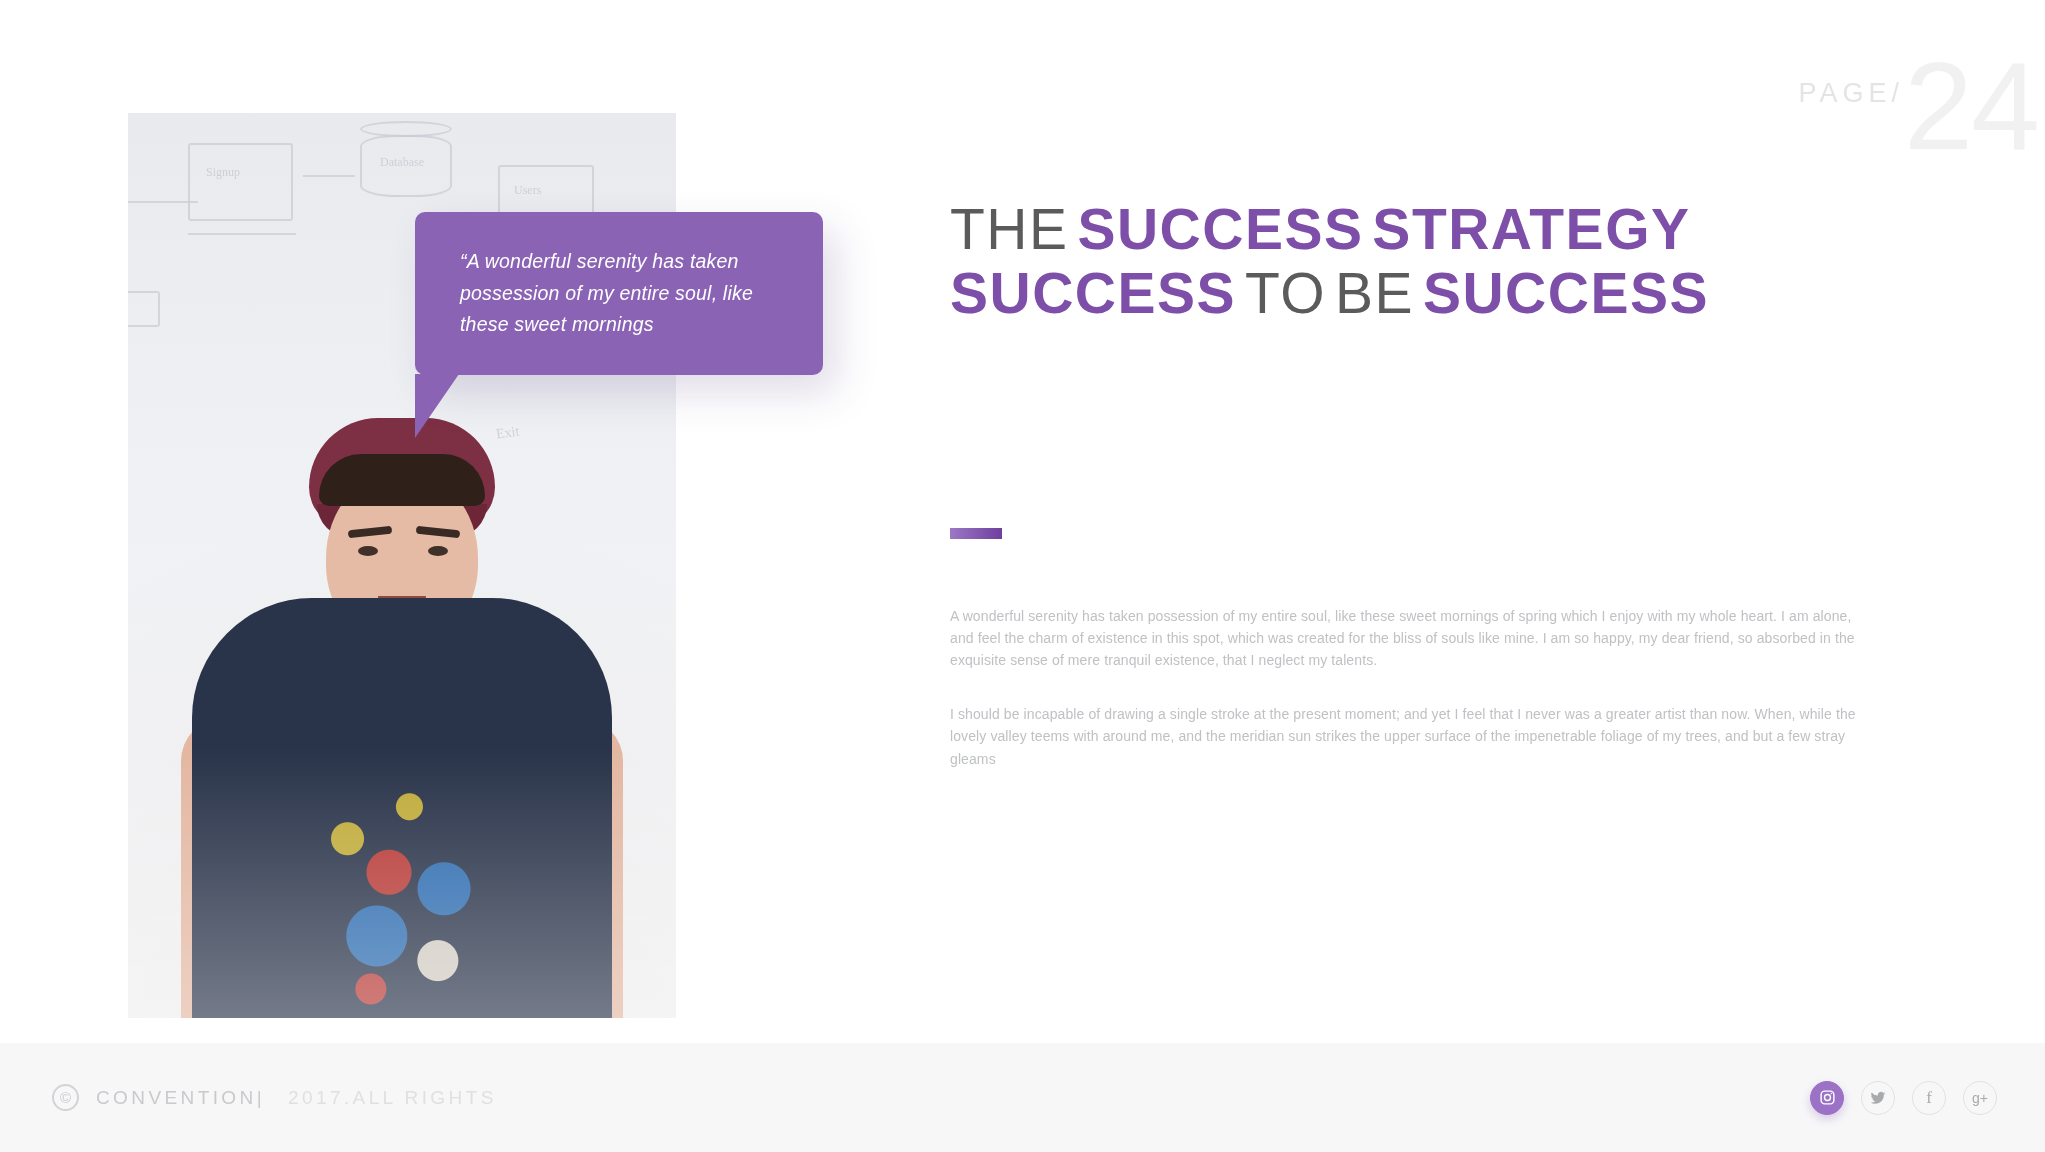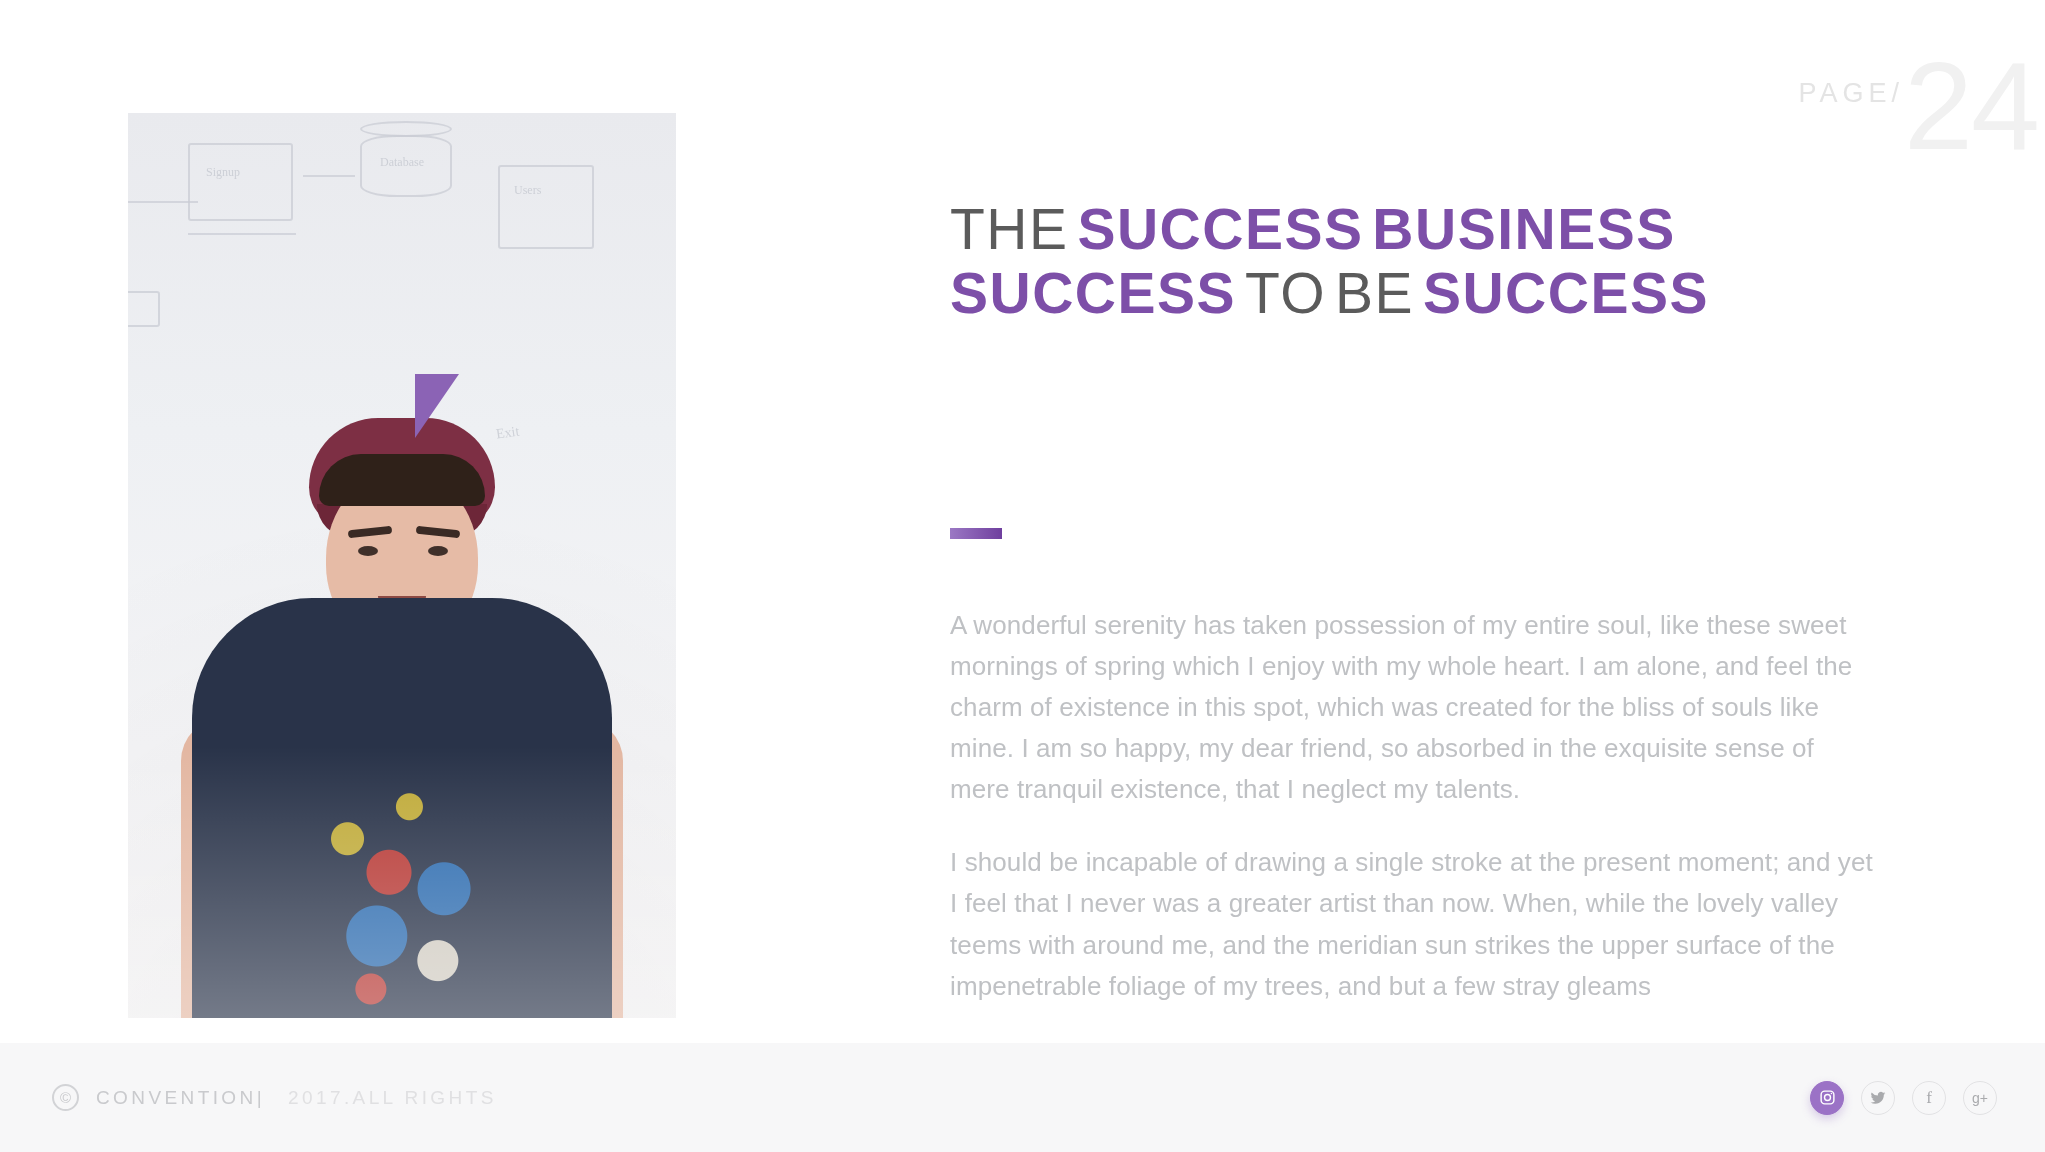--- a/index.html
+++ b/index.html
@@ -142,21 +142,21 @@
 
   .rule {
     position:absolute; left:950px; top:528px;
     width:52px; height:11px;
     background:linear-gradient(90deg,#9b78c4,#6f3f9e);
   }
 
   
   .body-copy { position:absolute; left:950px; top:605px; width:925px; }
   .body-copy p {
-    color:#bfc1c4; font-size:26px; line-height:1.58;
+    color:#bfc1c4; font-size:14px; line-height:1.58;
     font-weight:300; letter-spacing:.1px;
   }
   .body-copy p + p { margin-top:32px; }
 
   
   .footer {
     position:absolute; left:0; bottom:0;
     width:2045px; height:109px;
     background:#f7f7f8;
     display:flex; align-items:center; justify-content:space-between;
@@ -222,26 +222,29 @@
         </div>
         <div class="hair"></div>
         <div class="shirt">
           <div class="shirt-art"></div>
         </div>
       </div>
       <div class="photo-fade"></div>
     </div>
   </div>
 
+  <div class="bubble">
+    <div class="bubble-text">“A wonderful serenity has taken possession of my entire soul, like these sweet mornings</div>
+  </div>
   <div class="bubble-tail"></div>
 
   <h1 class="headline">
     <span class="h-thin">THE</span>
     <span class="h-accent">SUCCESS</span>
-    <span class="h-accent">BUSINESS</span>
+    <span class="h-accent">STRATEGY</span>
     <span class="h-accent">SUCCESS</span>
     <span class="h-thin">TO</span>
     <span class="h-thin">BE</span>
     <span class="h-accent">SUCCESS</span>
   </h1>
 
   <div class="rule"></div>
 
   <div class="body-copy">
     <p>A wonderful serenity has taken possession of my entire soul, like these sweet mornings of spring which I enjoy with my whole heart. I am alone, and feel the charm of existence in this spot, which was created for the bliss of souls like mine. I am so happy, my dear friend, so absorbed in the exquisite sense of mere tranquil existence, that I neglect my talents.</p>

